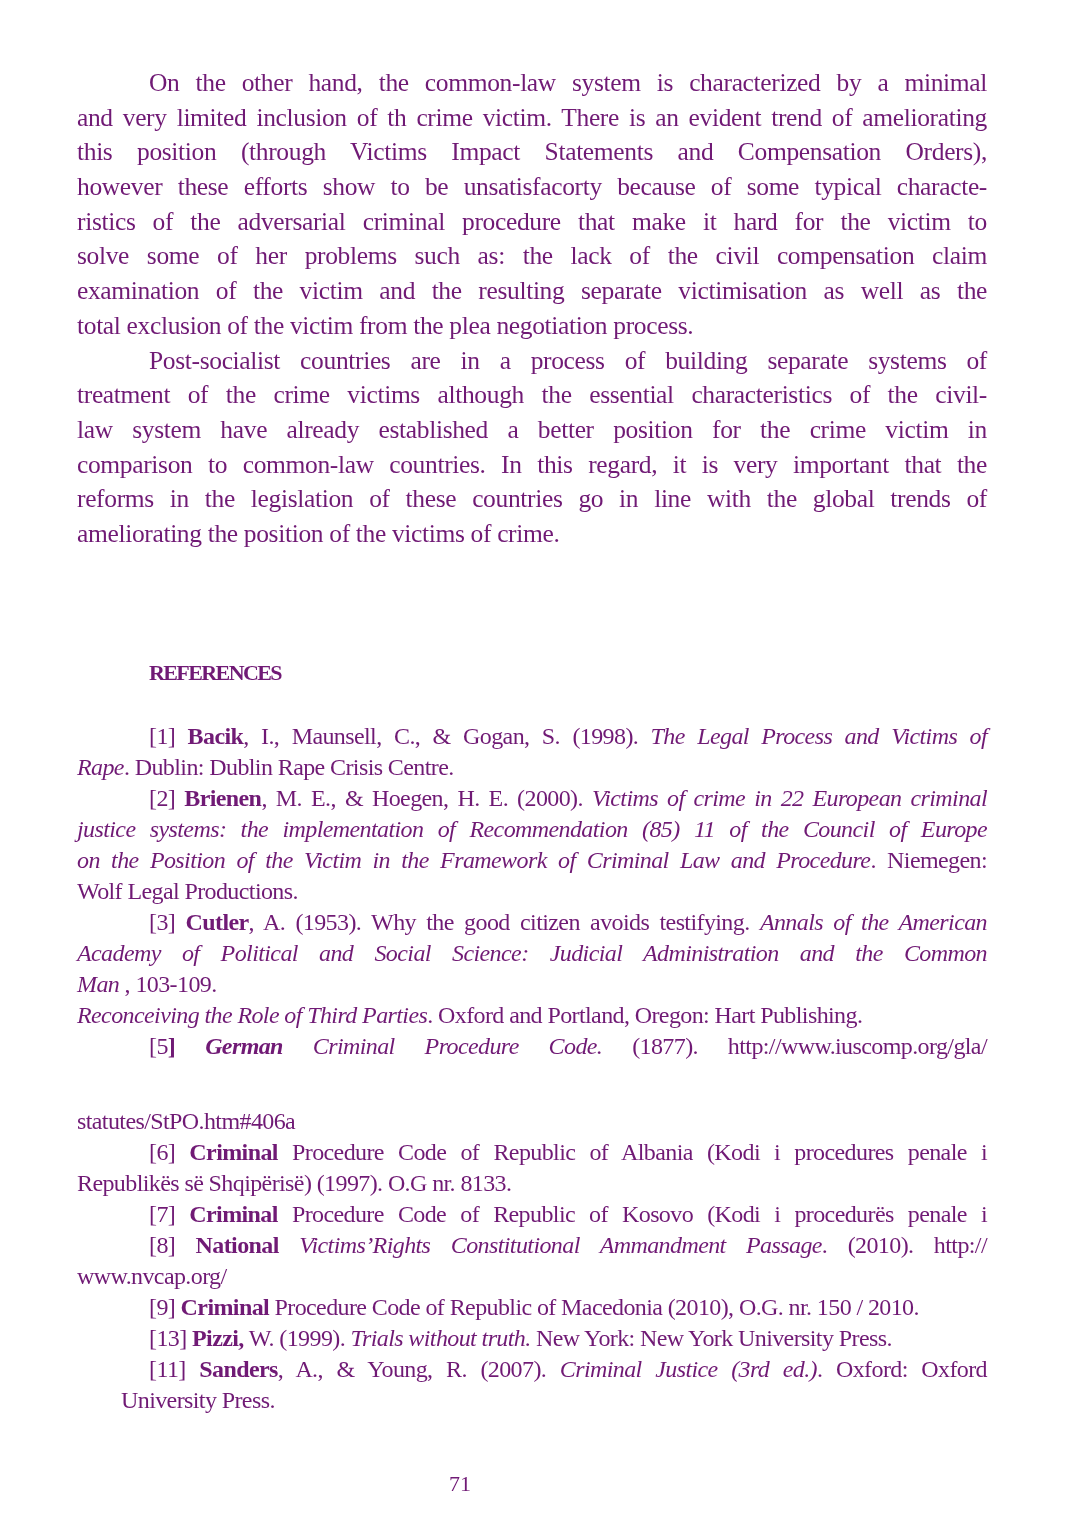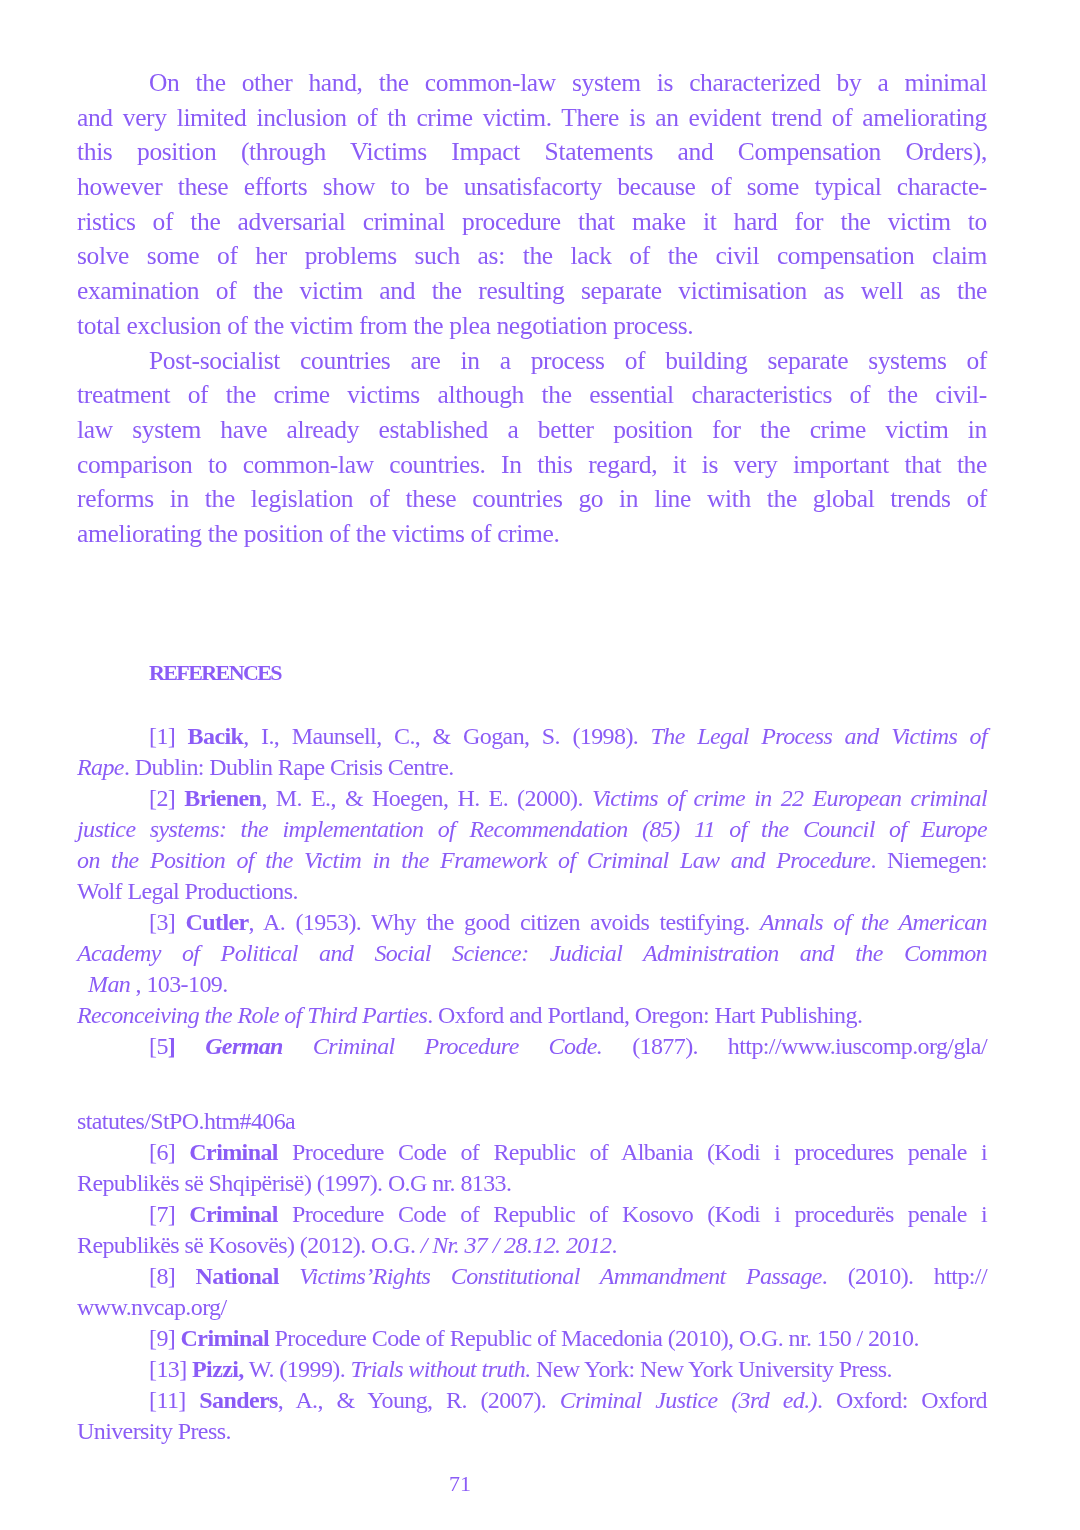--- a/index.html
+++ b/index.html
@@ -1,19 +1,19 @@
 <!DOCTYPE html>
 <html><head>
 <meta charset="utf-8">
 <style>
   html, body { margin: 0; padding: 0; background: #ffffff; }
   body { width: 1080px; height: 1530px; position: relative; overflow: hidden; }
   .page {
     position: absolute; left: 0; top: 0; width: 1080px; height: 1530px;
-    background: #ffffff; color: #8b5cf6;
+    background: #ffffff; color: #701a75;
     font-family: "Liberation Serif", "DejaVu Serif", serif;
   }
   .col { position: absolute; left: 77px; width: 910px; }
   .line {
     display: block; white-space: nowrap; height: 34.7px; line-height: 34.7px;
     font-size: 25.5px; text-align: justify; text-align-last: justify;
     letter-spacing: -0.35px;
   }
   .line.last { text-align-last: left; }
   .line.indent { padding-left: 72px; }
@@ -69,55 +69,54 @@
     <div>
       <span class="line indent" style="display: block; padding-left: 72px;"><span>[2]</span> <b>Brienen</b><span>, M. E., &amp; Hoegen, H. E. (2000). </span><i>Victims of crime in 22 European criminal</i></span>
       <span class="line" style="display: block; padding-left: 0px;"><i>justice systems: the implementation of Recommendation (85) 11 of the Council of Europe</i></span>
       <span class="line" style="display: block; padding-left: 0px;"><i>on the Position of the Victim in the Framework of Criminal Law and Procedure</i><span>. Niemegen:</span></span>
       <span class="line last" style="display: block; padding-left: 0px;">Wolf Legal Productions.</span>
     </div>
 
     <div>
       <span class="line indent" style="display: block; padding-left: 72px;"><span>[3]</span> <b>Cutler</b><span>, A. (1953). Why the good citizen avoids testifying. </span><i>Annals of the American</i></span>
       <span class="line" style="display: block; padding-left: 0px;"><i>Academy of Political and Social Science: Judicial Administration and the Common</i></span>
-      <span class="line last" style="display: block; padding-left: 0px; margin-left: 11px;"><i>Man</i><span> , 103-109.</span></span>
+      <span class="line last" style="display: block; padding-left: 0px;"><i>Man</i><span> , 103-109.</span></span>
     </div>
 
     <div>
       <span class="line last" style="display: block; padding-left: 0px;"><i>Reconceiving the Role of Third Parties</i><span>. Oxford and Portland, Oregon: Hart Publishing.</span></span>
     </div>
 
     <div>
       <span class="line indent" style="display: block; padding-left: 72px;"><span>[5</span><b>]</b> <b><i>German</i></b><i> Criminal Procedure Code.</i><span> (1877). http://www.iuscomp.org/gla/</span></span>
       <span class="line last" style="display: block; padding-left: 0px; margin-top: 44px;">statutes/StPO.htm#406a</span>
     </div>
 
     <div>
       <span class="line indent" style="display: block; padding-left: 72px;"><span>[6]</span> <b>Criminal</b><span> Procedure Code of Republic of Albania (Kodi i procedures penale i</span></span>
       <span class="line last" style="display: block; padding-left: 0px;">Republikës së Shqipërisë) (1997). O.G nr. 8133.</span>
     </div>
 
     <div>
       <span class="line indent" style="display: block; padding-left: 72px;"><span>[7]</span> <b>Criminal</b><span> Procedure Code of Republic of Kosovo (Kodi i procedurës penale i</span></span>
-      <span class="line last" style="display: block; padding-left: 0px;"><span>Republikës së Kosovës)  (2012). O.G.</span><i> / Nr. 37 / 28.12. 2012</i><span>.</span></span>
     </div>
 
     <div>
       <span class="line indent" style="display: block; padding-left: 72px;"><span>[8]</span> <b>National</b><i> Victims’Rights Constitutional Ammandment Passage</i><span>. (2010). http://</span></span>
       <span class="line last" style="display: block; padding-left: 0px;">www.nvcap.org/</span>
     </div>
 
     <div>
       <span class="line indent last" style="display: block; padding-left: 72px;"><span>[9]</span> <b>Criminal</b><span> Procedure Code of Republic of Macedonia (2010), O.G. nr. 150 / 2010.</span></span>
     </div>
 
     <div>
       <span class="line indent last" style="display: block; padding-left: 72px;"><span>[13]</span> <b>Pizzi,</b><span> W. (1999). </span><i>Trials without truth.</i><span> New York: New York University Press.</span></span>
     </div>
 
     <div>
       <span class="line indent" style="display: block; padding-left: 72px;"><span>[11]</span> <b>Sanders</b><span>, A., &amp; Young, R. (2007). </span><i>Criminal Justice (3rd ed.)</i><span>. Oxford: Oxford</span></span>
-      <span class="line last" style="display: block; padding-left: 0px;">University Press.</span>
+      <span class="line last" style="display: block; padding-left: 0px; margin-left: 44px;">University Press.</span>
     </div>
   </div>
 
   <div class="page-number">71</div>
 </div>
 
 </body></html>

